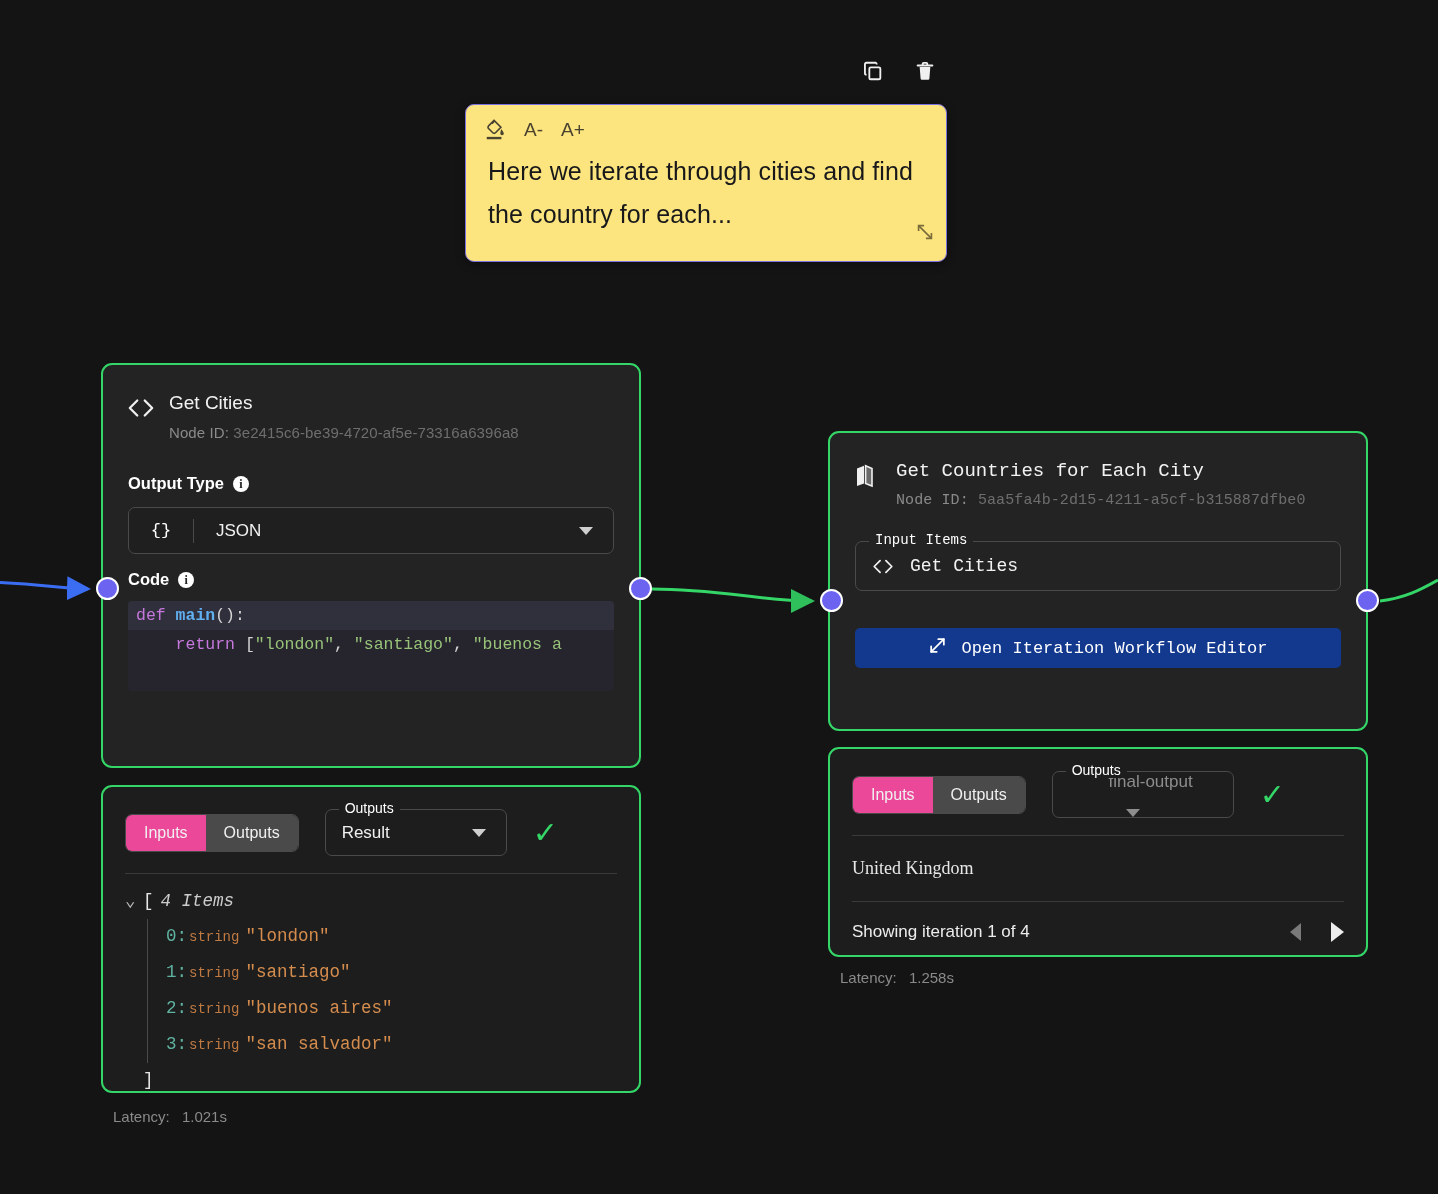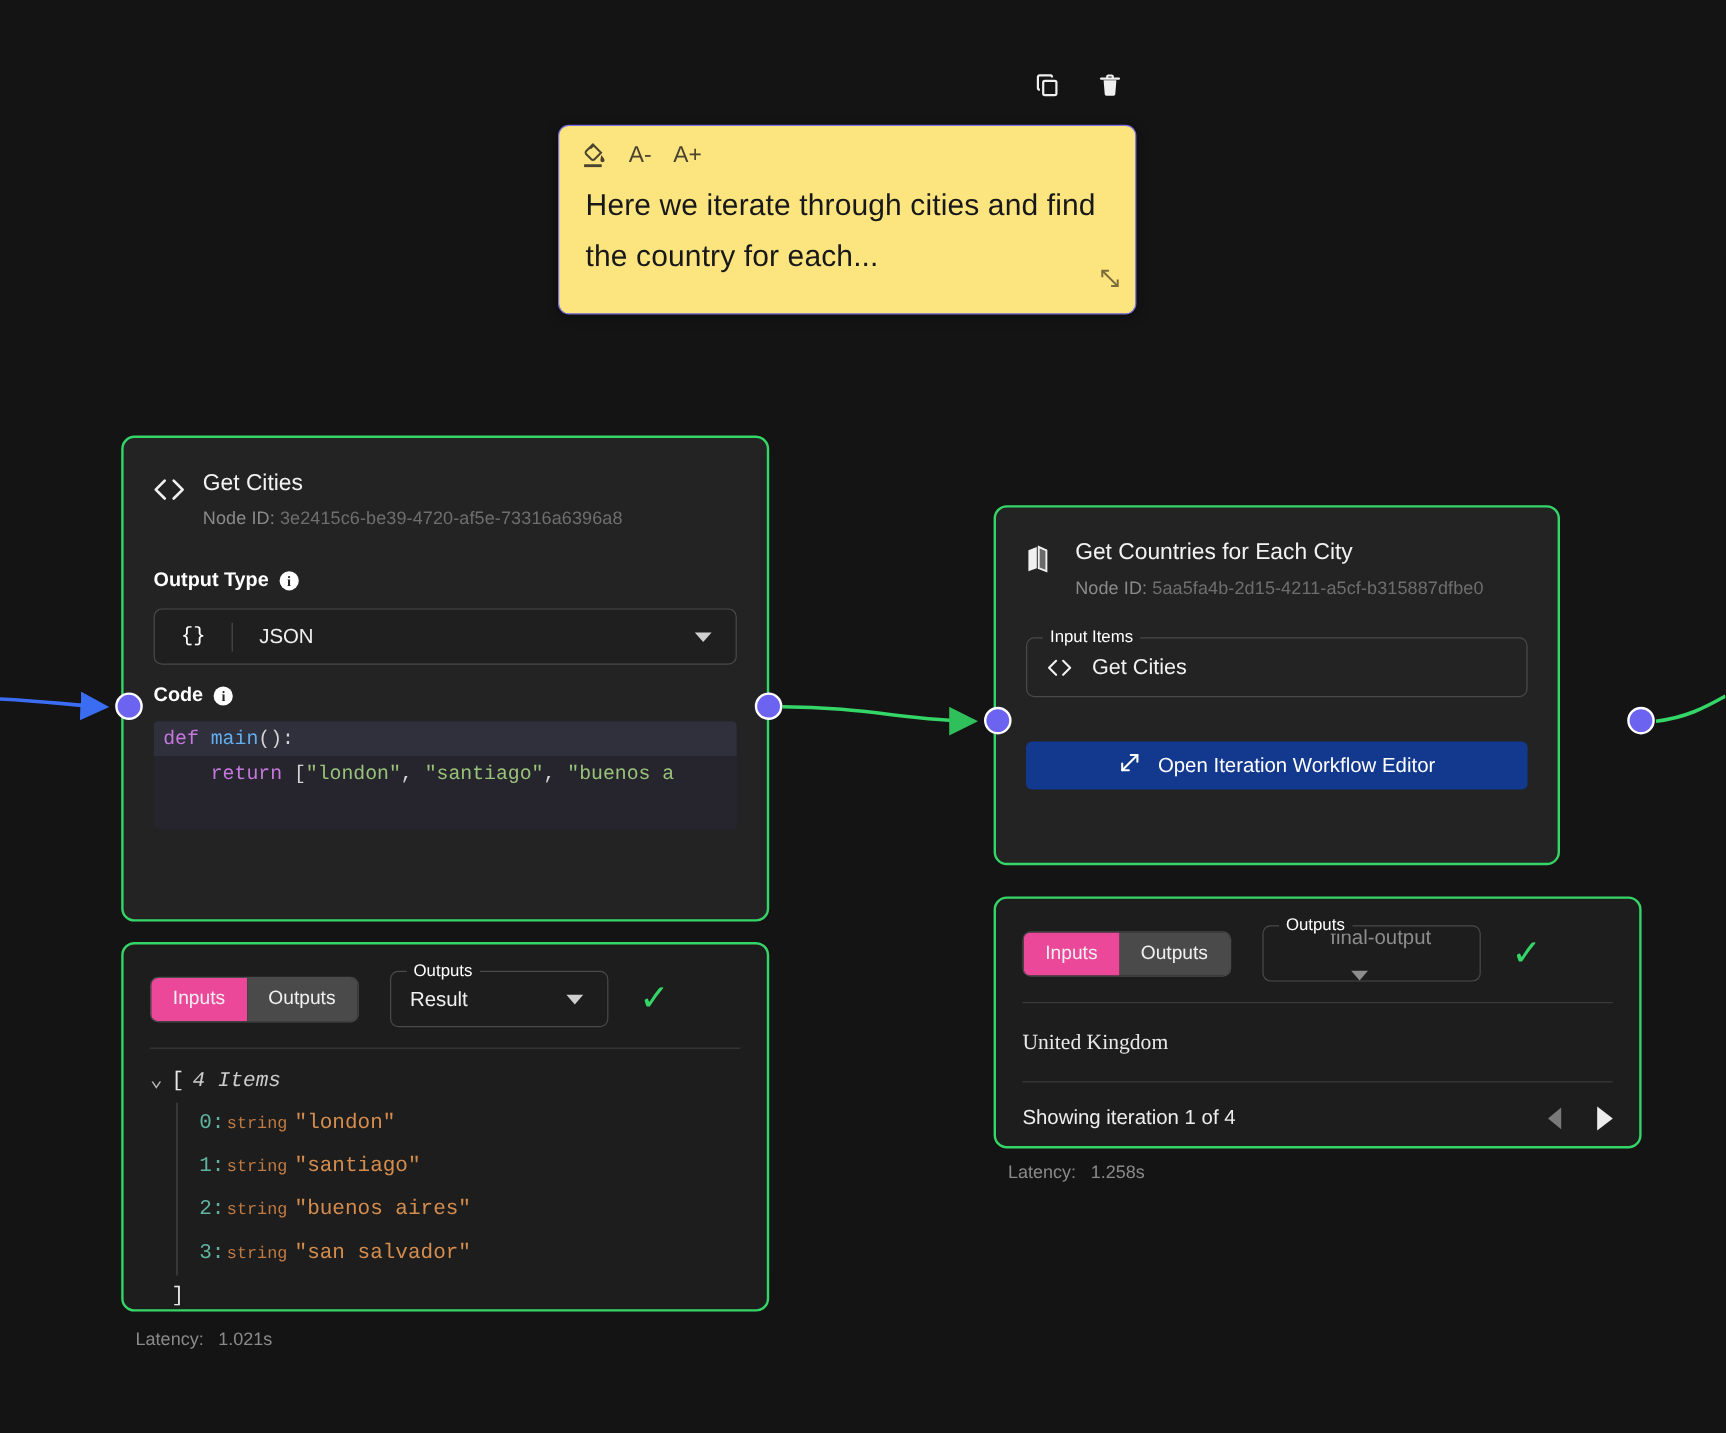--- a/index.html
+++ b/index.html
@@ -63,21 +63,21 @@
   .select-div { width:1px; height:24px; background:#4a4a4a; }
   .select-val { flex:1; padding-left:22px; color:#f0f0f0; font-size:17px; }
   .caret { width:0;height:0;border-left:7px solid transparent;border-right:7px solid transparent;
            border-top:8px solid #cfcfcf; margin-right:20px; }
 
   
   .code-box { background:#26252e; border-radius:4px; overflow:hidden; font-family:"Liberation Mono", monospace; font-size:16.5px; }
   .code-line { padding:2px 0 2px 8px; white-space:pre; line-height:25px; }
   .code-line.active { background:#302f3c; }
   .tk-kw { color:#c678dd; }
-  .tk-fn { color:#61afef; }
+  .tk-fn { color:#61afef;font-weight:bold; }
   .tk-pl { color:#d4d4d4; }
   .tk-str { color:#98c379; }
 
   
   .handle { position:absolute; width:23px; height:23px; border-radius:50%;
             background:#6c63f0; border:2.5px solid #fff; z-index:6; }
 
   
   .panel { position:absolute; background:#1d1d1d; border:2px solid #35d668; border-radius:11px; }
   .panel-top { display:flex; align-items:center; padding:22px 22px 0 22px; gap:26px; }
@@ -269,21 +269,21 @@
         </div>
       </div>
       <div class="j-brk" style="padding-left:18px;">]</div>
     </div>
   </div>
   <div class="latency" style="left:113px; top:1108px;">
     <span>Latency:</span>
     <span style="padding-left:8px;">1.021s</span>
   </div>
 
-  <div class="node" style="left:828px; top:421px; width:472px; height:300px;">
+  <div class="node" style="left:828px; top:431px; width:540px; height:300px;font-family:Liberation Mono, monospace;">
     <div class="node-head">
       <span class="node-ico">
         <svg width="26" height="26" viewBox="0 0 26 26">
           <path d="M2 5.5 L9 2.8 L9 20.5 L2 23 Z" fill="#f0f0f0"></path>
           <path d="M10.6 2.8 L17 5.6 L17 23 L10.6 20.5 Z" fill="#f0f0f0" opacity="0.35"></path>
           <path d="M10.6 2.8 L17 5.6 L17 23 L10.6 20.5 Z" fill="none" stroke="#f0f0f0" stroke-width="1.6"></path>
         </svg>
       </span>
       <div>
         <div class="node-title">Get Countries for Each City</div>

